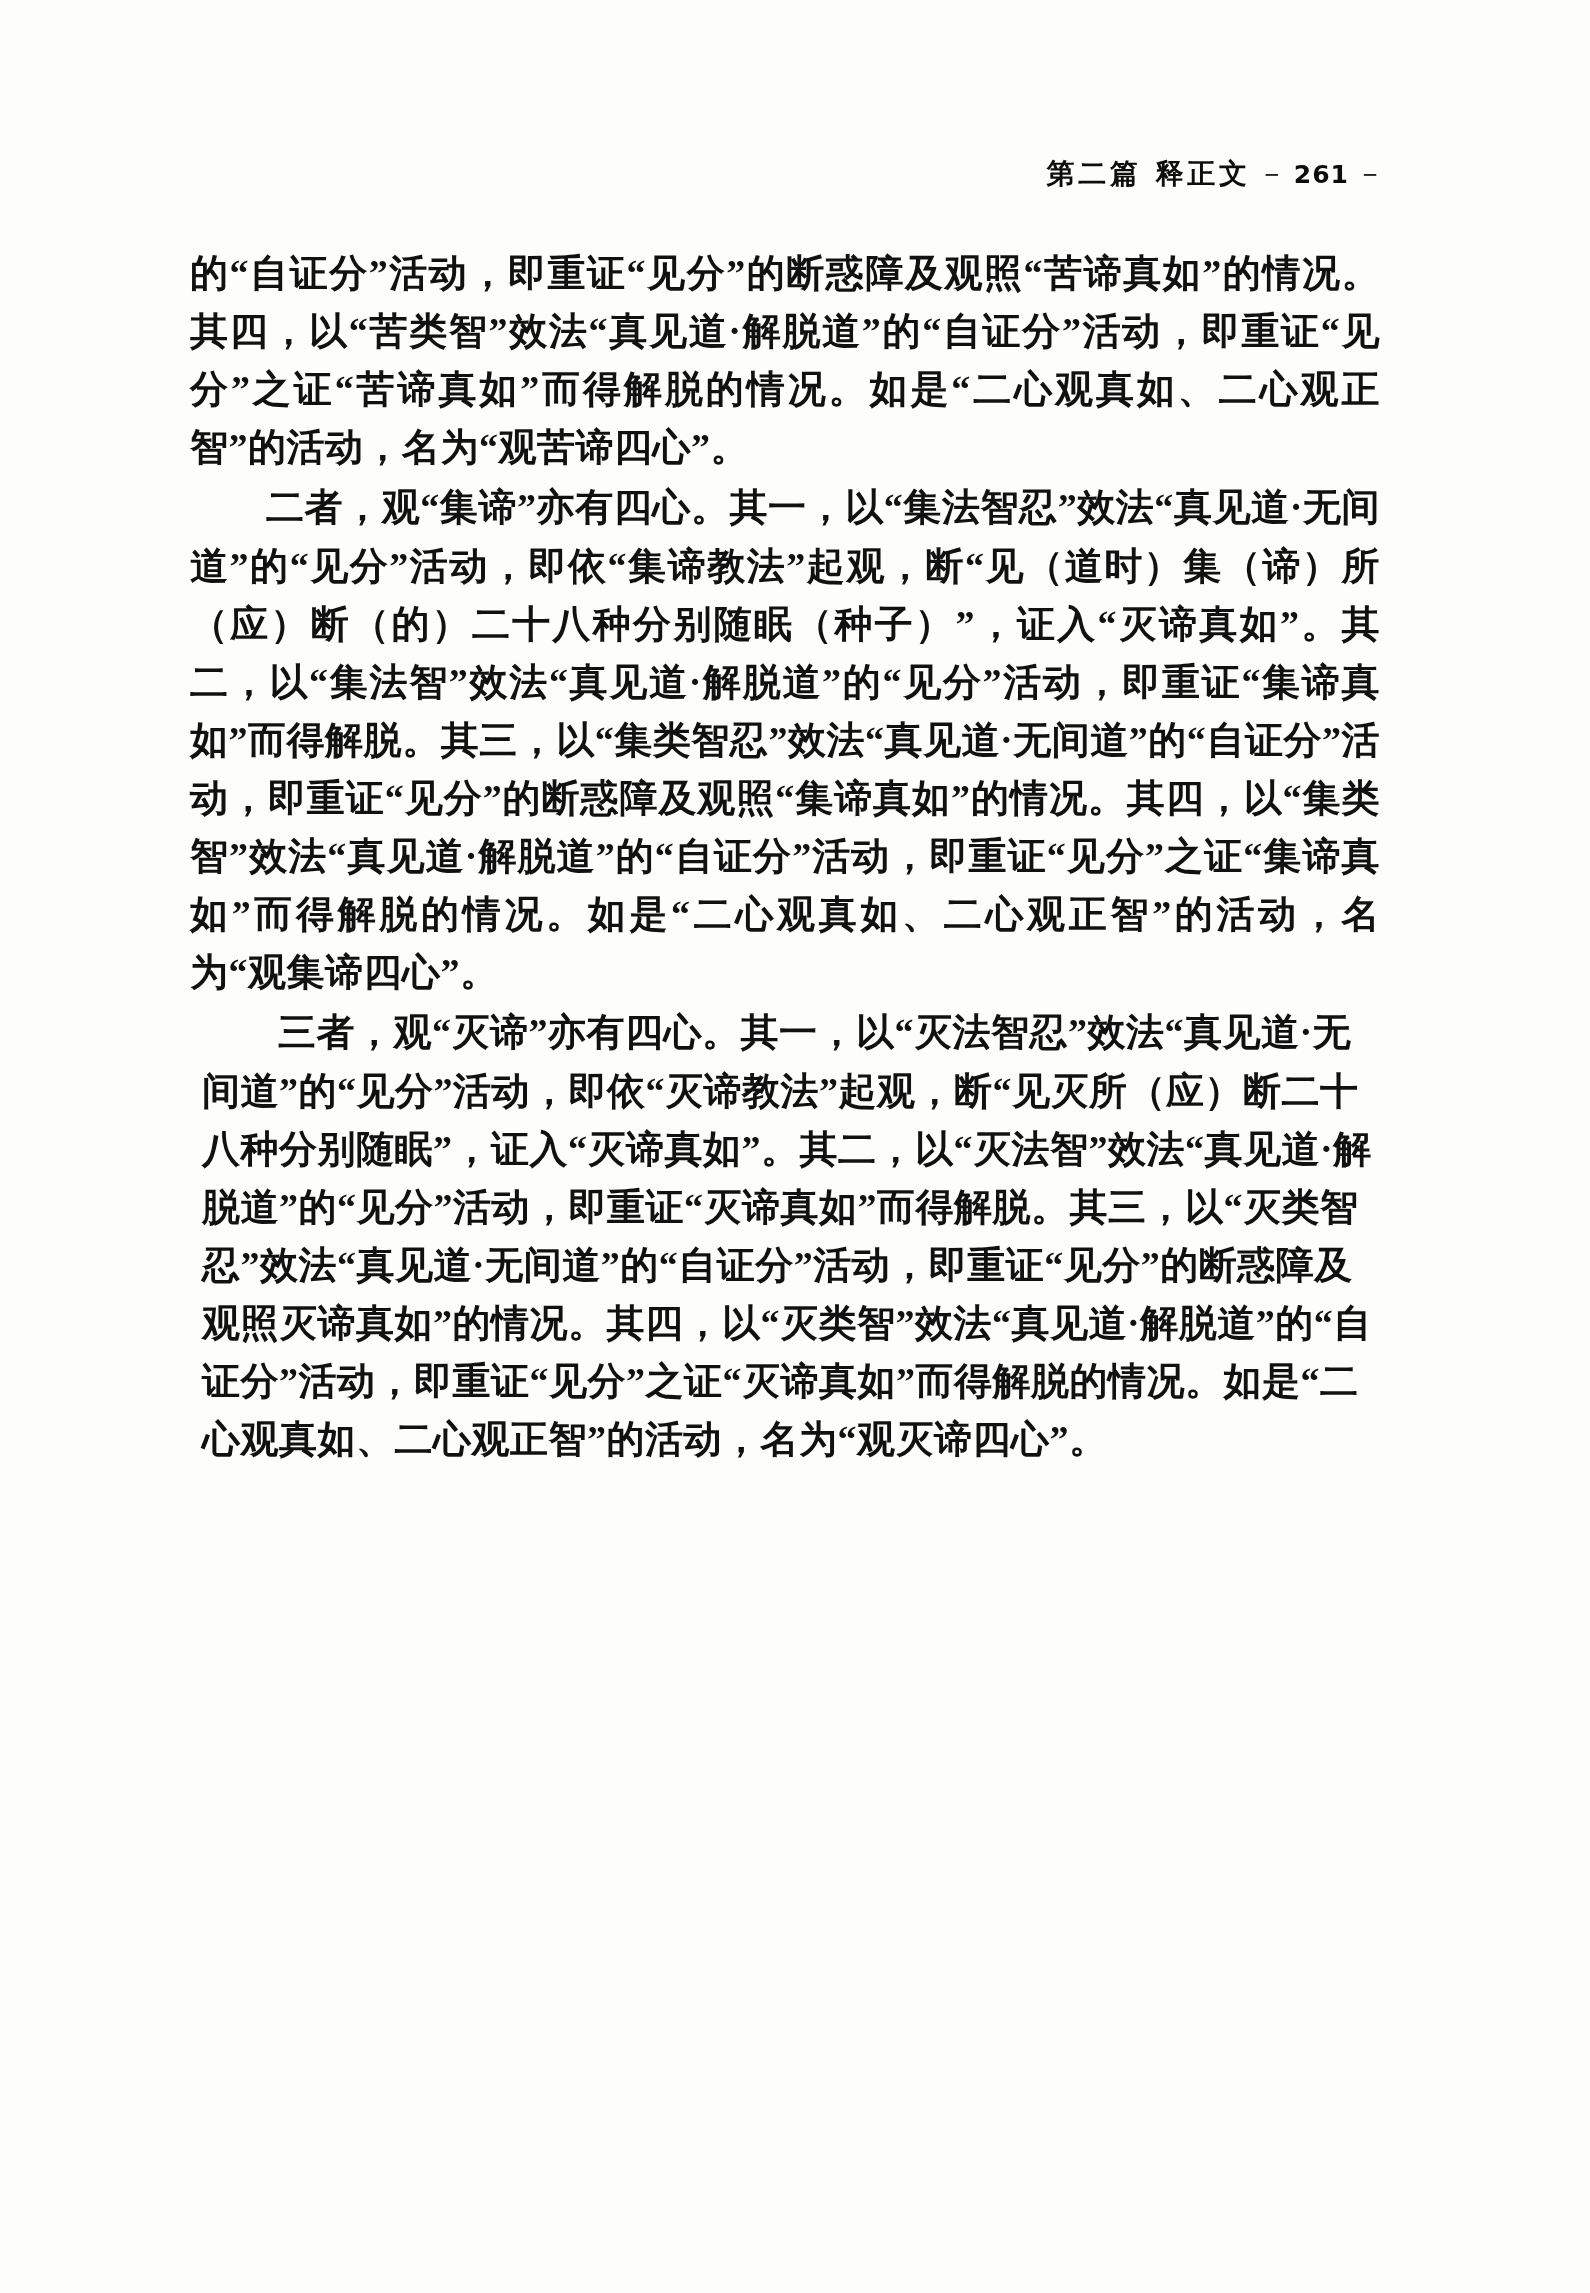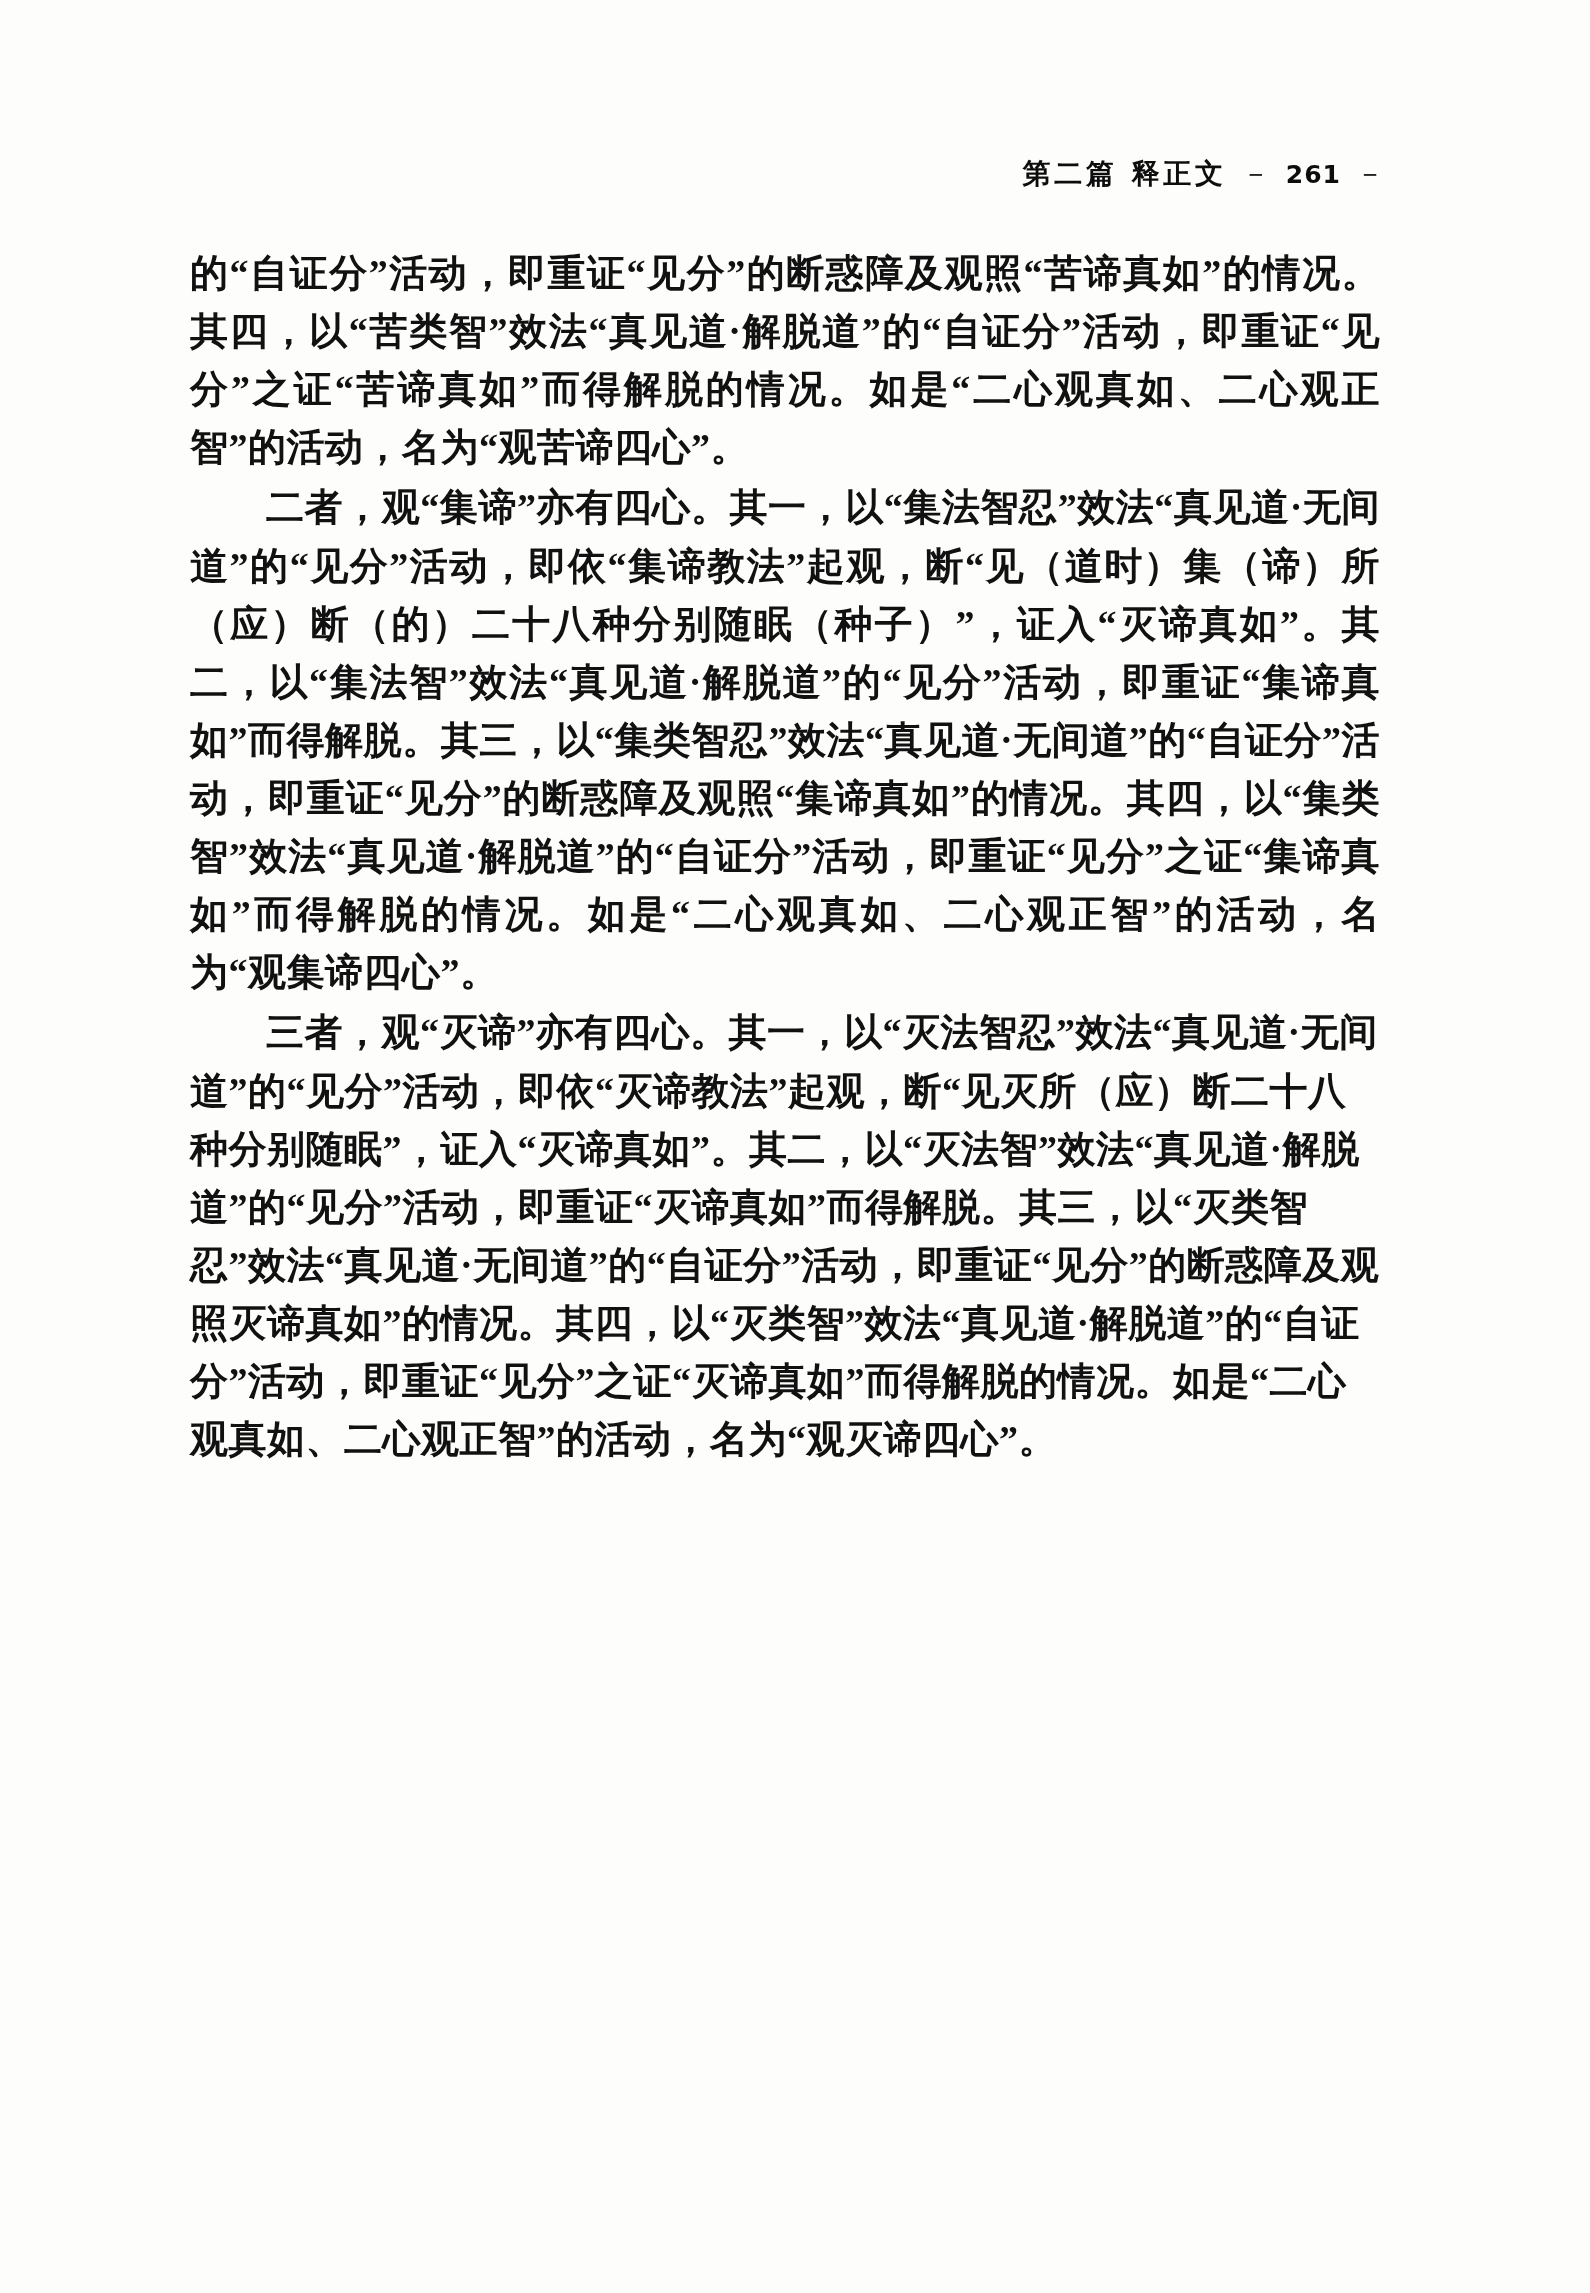--- a/index.html
+++ b/index.html
@@ -19,21 +19,21 @@
     width: 1591px;
     height: 2293px;
     background: #fdfdfb;
   }
   .header {
     position: absolute;
     top: 155px;
     right: 206px;
     display: flex;
     align-items: baseline;
-    gap: 15px;
+    gap: 7px;
     font-size: 28px;
     letter-spacing: 1px;
     font-weight: 700;
     color: #0d0d0d;
   }
   .header .hdr-title {
     font-family: "DejaVu Serif", "Liberation Serif", serif;
     letter-spacing: 3.8px;
   }
   .header .hdr-dash {
@@ -59,20 +59,21 @@
     letter-spacing: 0.5px;
     font-weight: 700;
     margin: 0 0 1.9px 0;
     text-indent: 0;
   }
   .para.indent {
     text-indent: 76px;
   }
   .para:last-child {
     text-align: left;
+    margin-left: 12px;
   }
 </style>
 </head>
 <body>
 
 <div class="page">
 
   <div class="header">
     <span class="hdr-title">第二篇  释正文</span>
     <span class="hdr-dash">－</span>

